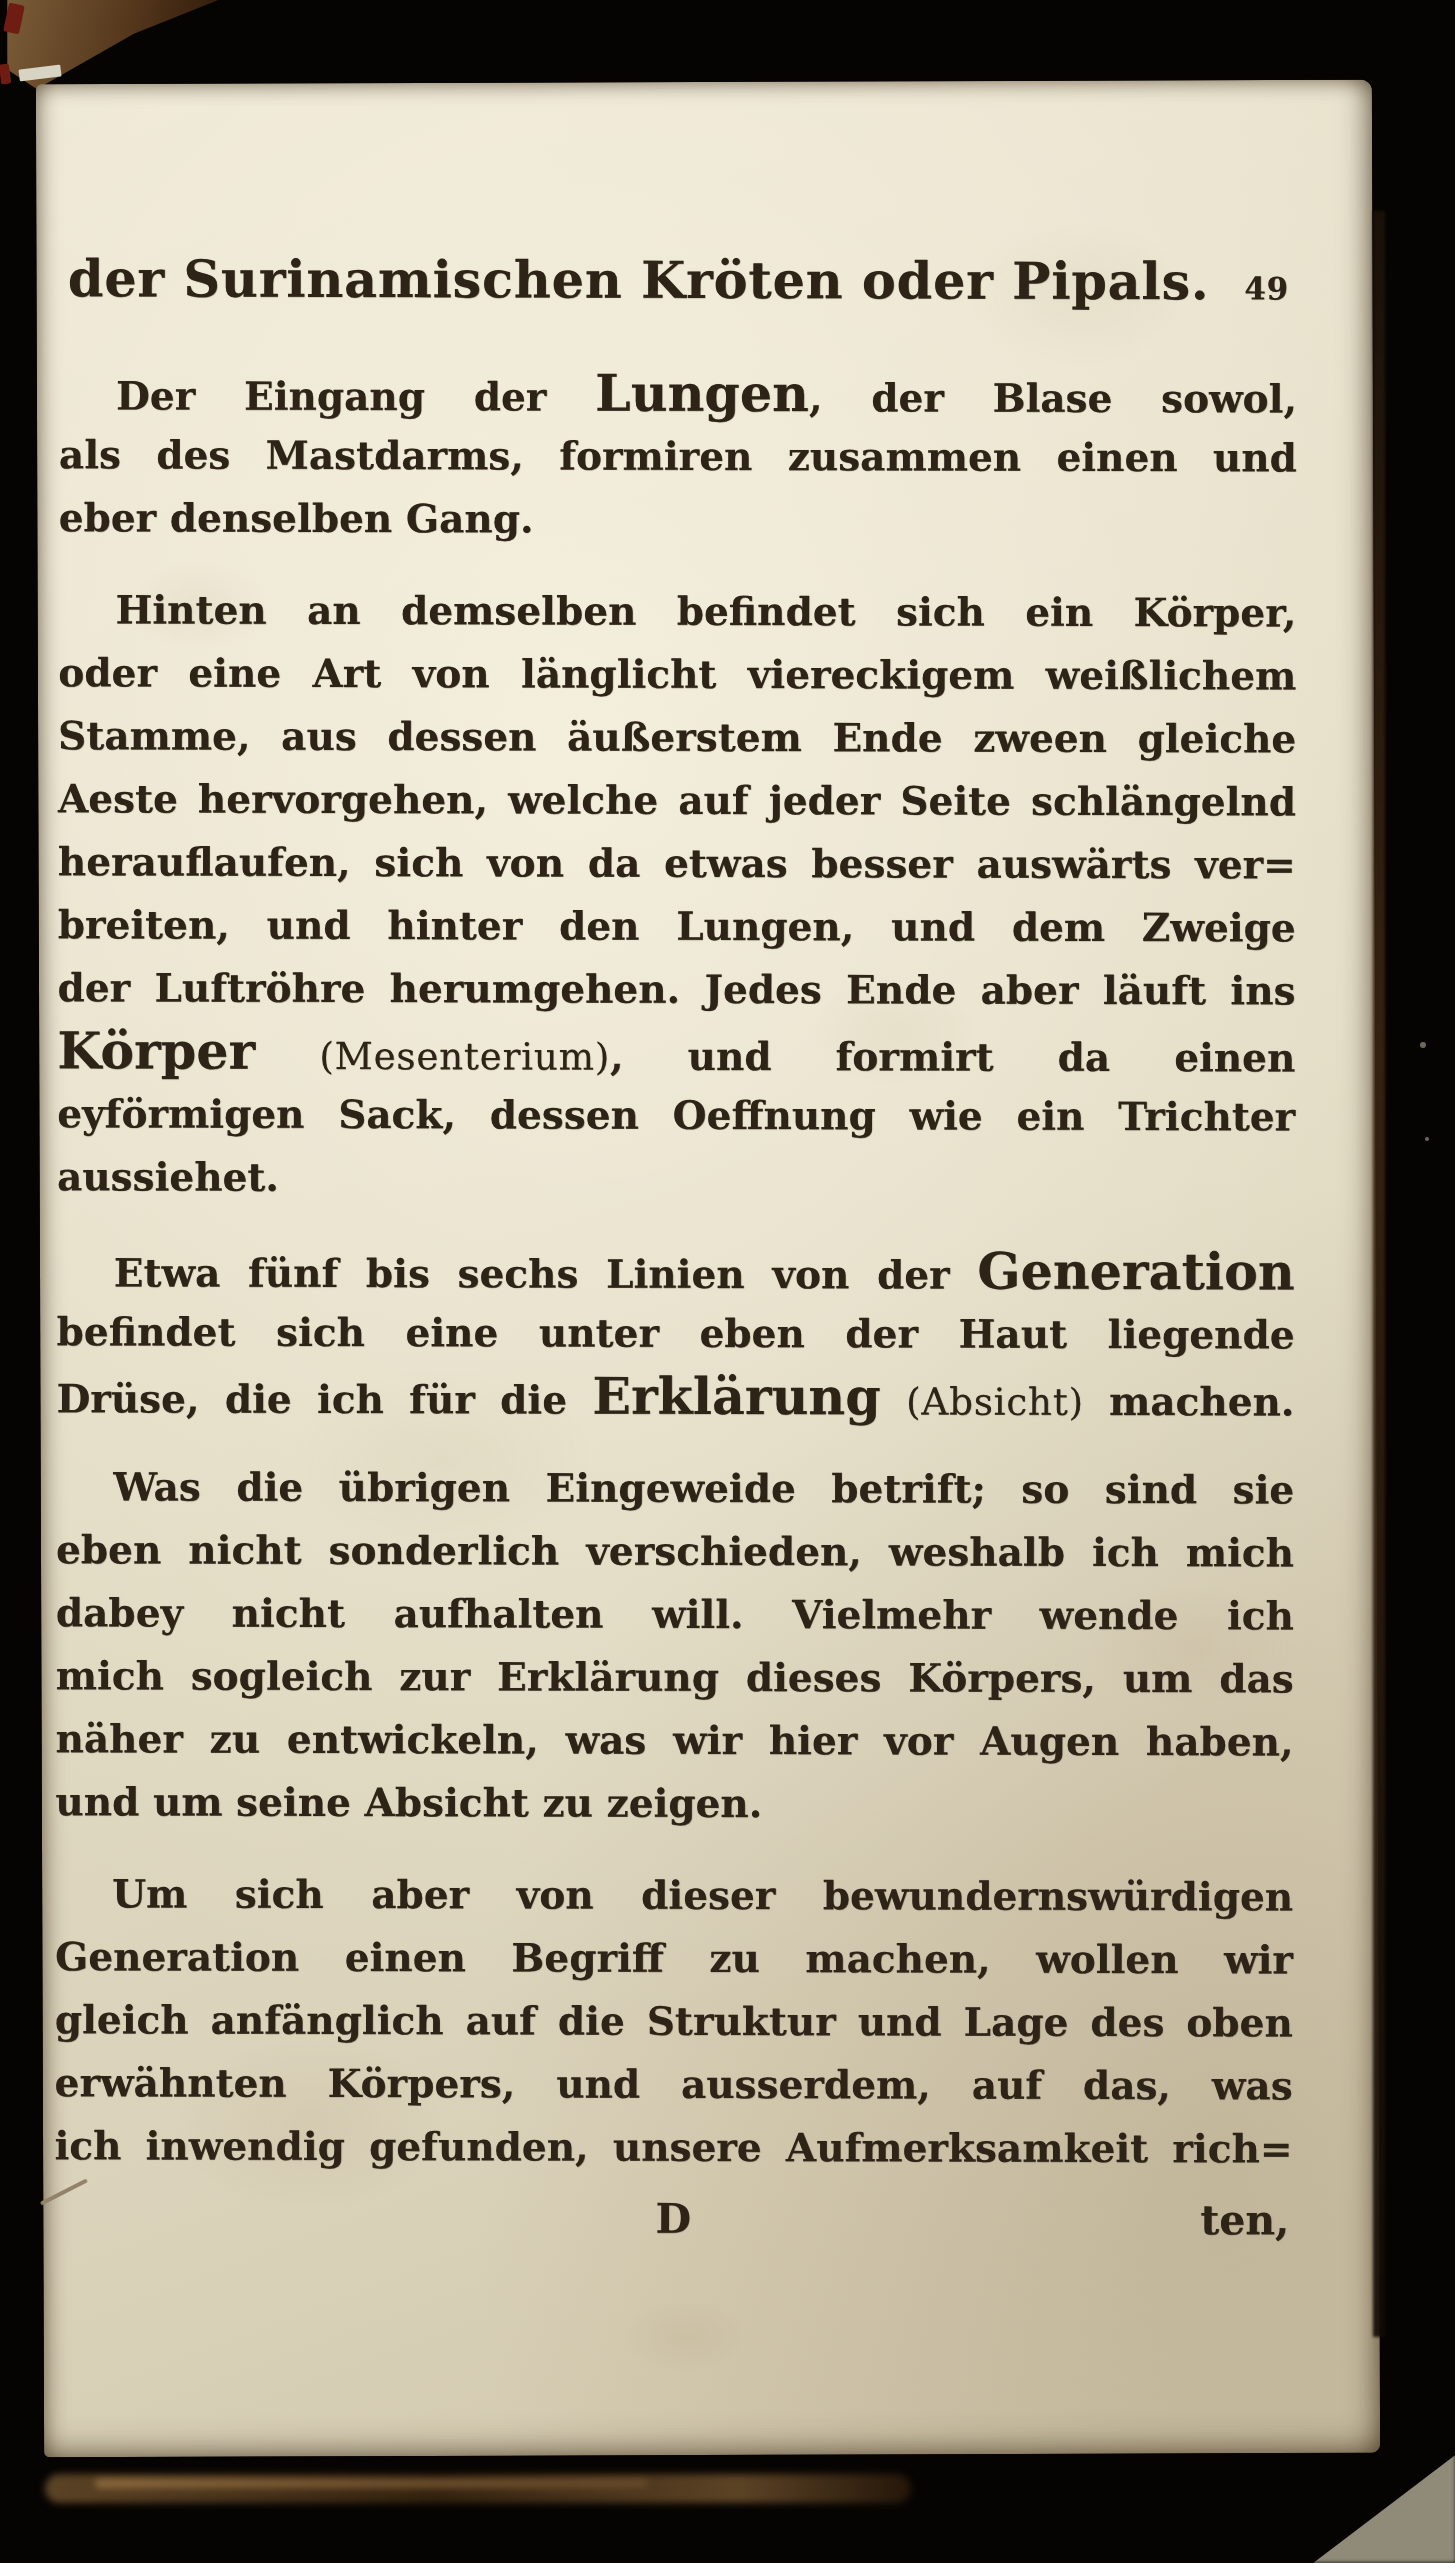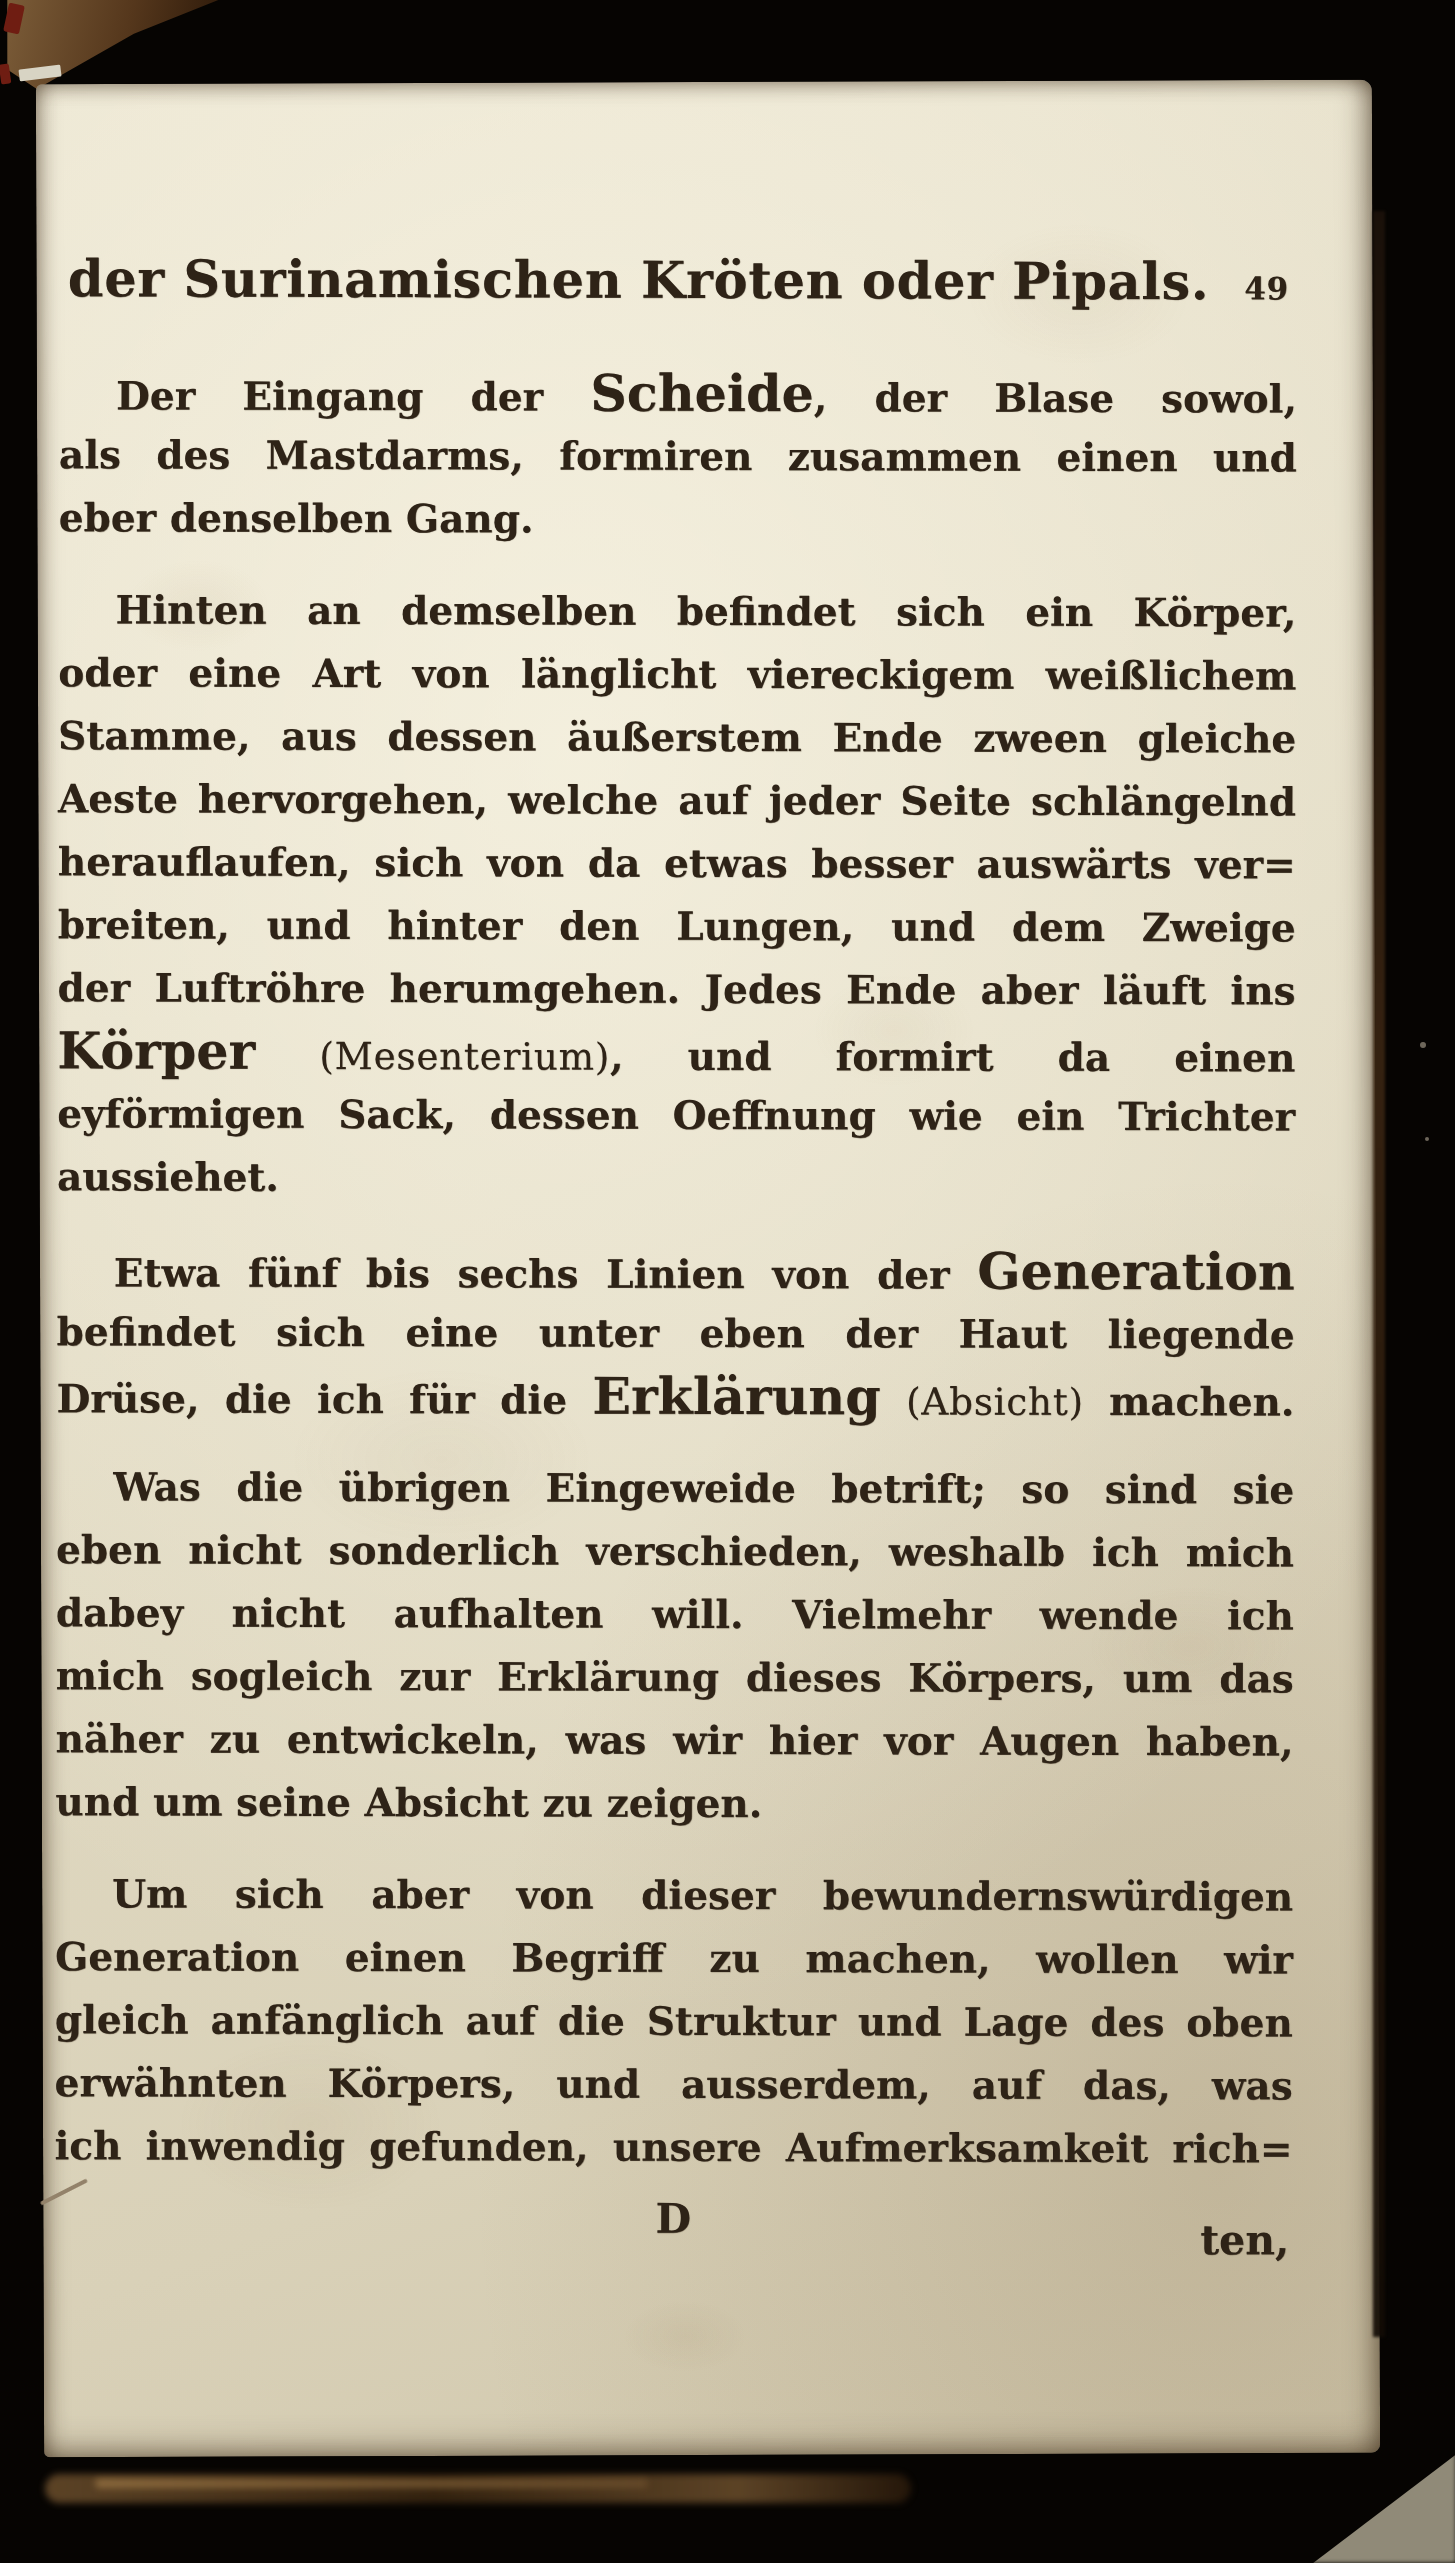--- a/index.html
+++ b/index.html
@@ -65,21 +65,21 @@
   .page-number{font-size:31px;margin-left:35px;}
   .body-paragraphs{margin-top:47px;}
   .para + .para{margin-top:29px;}
   .line{height:63px;line-height:63px;font-size:39px;text-align:left;}
   .line.j{text-align:justify;text-align-last:justify;}
   .line.ind{text-indent:57px;}
   .line .big{font-size:130%;}
   .line .latin{font-weight:normal;font-size:96%;letter-spacing:0.7px;}
   .sig-line{position:relative;height:63px;line-height:63px;font-size:41px;margin-top:8.7px;}
   .sig-mark{position:absolute;left:50%;transform:translateX(-50%);}
-  .catchword{position:absolute;right:2.9px;margin-top:20px;}
+  .catchword{position:absolute;right:2.9px;}
   
   .fore-edge{
     position:absolute;left:1373px;top:211px;width:11.6px;height:2126px;
     background:linear-gradient(180deg,#1c120a,#3a2512 40%,#120b05);
     filter:blur(1.5px);opacity:.9;
   }
   .bottom-streak{position:absolute;border-radius:14.6px;filter:blur(3.6px);}
   .bottom-streak.s1{
     left:45px;top:2474px;width:866px;height:29px;opacity:.85;
     background:linear-gradient(90deg,#6b4e2c,#3c2812 45%,#6b4e2c 80%,#2a1a0b);
@@ -111,21 +111,21 @@
 <div class="red-speck b"></div>
 
 <div class="page">
   <div class="content">
     <div class="running-header">
       <span class="hdr-title">der Surinamischen Kröten oder Pipals.</span>
       <span class="page-number">49</span>
     </div>
     <div class="body-paragraphs">
         <div class="para">
-          <div class="line j ind"><span>Der Eingang der </span><span class="big">Scheide</span><span>, der Blase sowol,</span></div>
+          <div class="line j ind"><span>Der Eingang der </span><span class="big">Lungen</span><span>, der Blase sowol,</span></div>
           <div class="line j"><span>als des Mastdarms, formiren zusammen einen und</span></div>
           <div class="line"><span>eber denselben Gang.</span></div>
         </div>
         <div class="para">
           <div class="line j ind"><span>Hinten an demselben befindet sich ein Körper,</span></div>
           <div class="line j"><span>oder eine Art von länglicht viereckigem weißlichem</span></div>
           <div class="line j"><span>Stamme, aus dessen äußerstem Ende zween gleiche</span></div>
           <div class="line j"><span>Aeste hervorgehen, welche auf jeder Seite schlängelnd</span></div>
           <div class="line j"><span>herauflaufen, sich von da etwas besser auswärts ver=</span></div>
           <div class="line j"><span>breiten, und hinter den Lungen, und dem Zweige</span></div>

